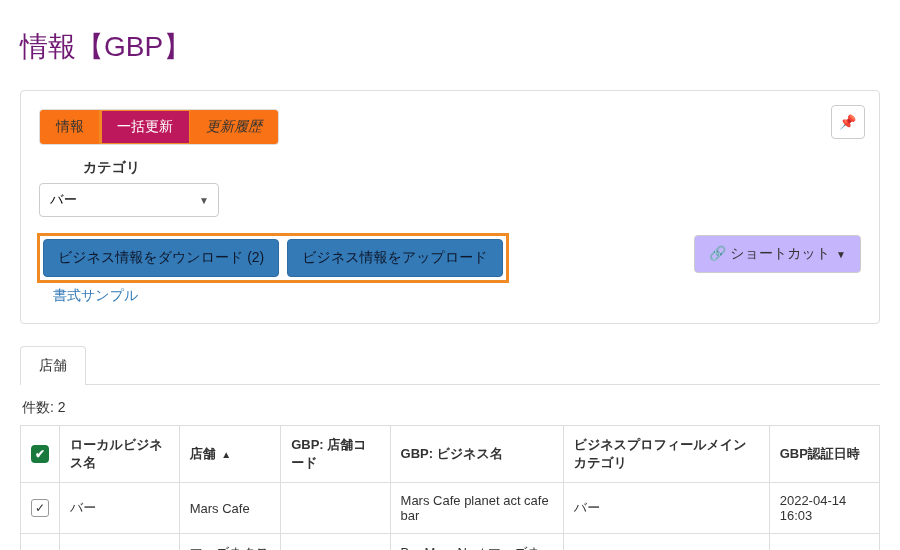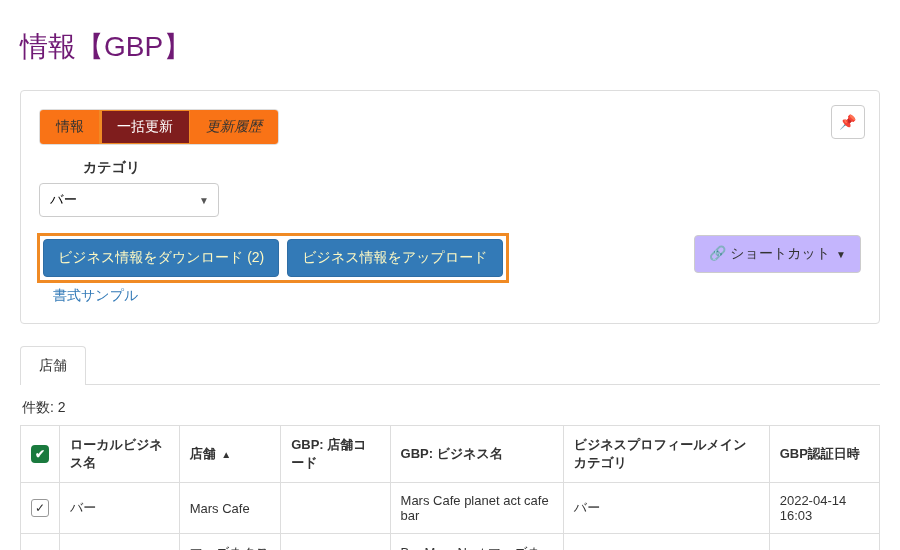--- a/index.html
+++ b/index.html
@@ -49,21 +49,21 @@
     margin-bottom: 14px;
   }
   .nav-tabs .tab {
     padding: 8px 16px;
     cursor: pointer;
     background: #f97316;
     border-right: 1px solid #ddd;
   }
   .nav-tabs .tab:last-child { border-right: none; font-style: italic; }
   .nav-tabs .tab.active {
-    background: #7f1d1d;
+    background: #be185d;
     color: #fff;
   }
   .highlight-box {
     outline: 3px solid #f08a24;
     outline-offset: -1px;
   }
   .form-label {
     font-weight: 700;
     display: block;
     margin-bottom: 6px;
@@ -105,21 +105,21 @@
   }
   .btn {
     border-radius: 4px;
     padding: 9px 14px;
     font-size: 14px;
     cursor: pointer;
     border: 1px solid transparent;
   }
   .btn-primary {
     background: #337ab7;
-    color: #fef9c3;
+    color: #0f172a;
     border-color: #2e6da4;
   }
   .btn-default {
     background: #c4b5fd;
     border: 1px solid #ccc;
     color: #333;
   }
   .link {
     color: #337ab7;
     cursor: pointer;

